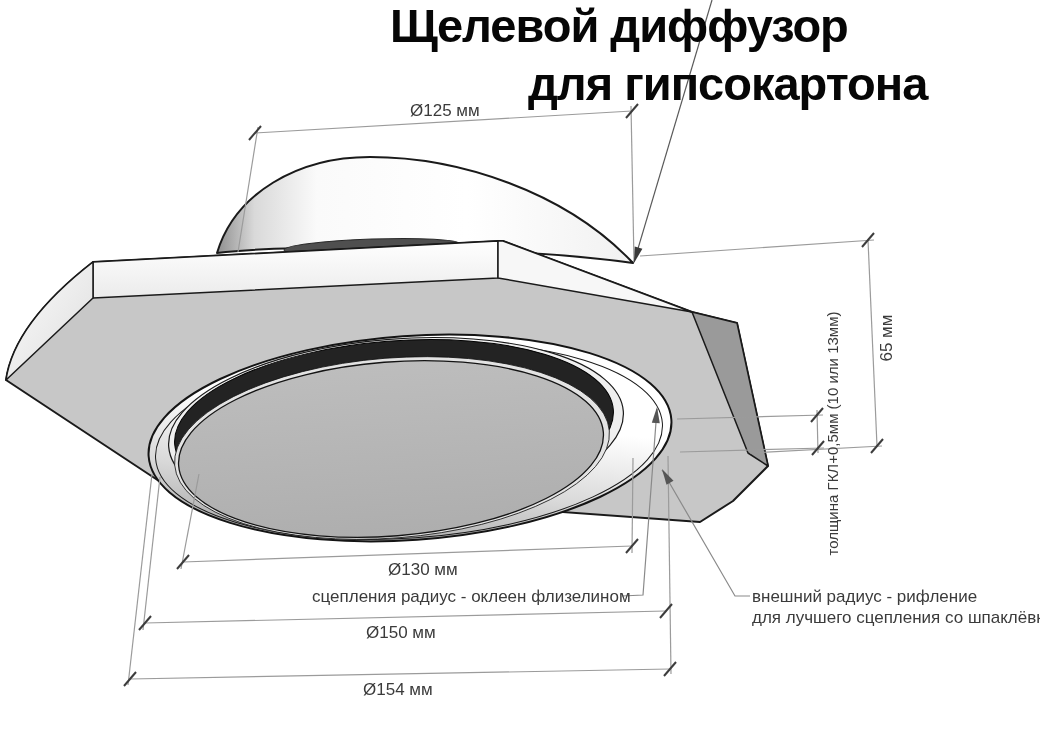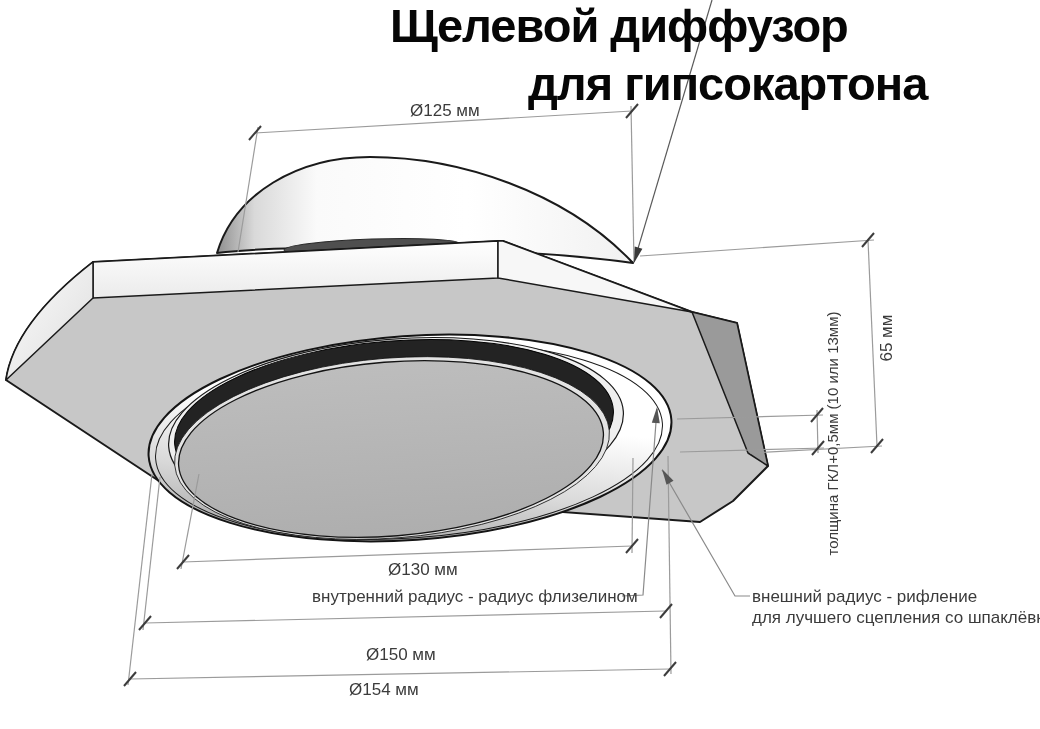--- a/index.html
+++ b/index.html
@@ -115,24 +115,24 @@
       <path d="M 124 686 L 136 672"></path>
       <path d="M 664 676 L 676 662"></path>
     </g>
   </svg>
 
   <div class="title-line" style="left:528px;top:60px;">для гипсокартона</div>
   <div class="title-line" style="left:390px;top:2px;">Щелевой диффузор</div>
 
   <div class="dimlabel" style="left:410px;top:101px;text-align:center;">Ø125 мм</div>
   <div class="dimlabel" style="left:371px;top:560px;margin-left:17px;">Ø130 мм</div>
-  <div class="dimlabel" style="left:366px;top:623px;margin-top:22px;">Ø150 мм</div>
-  <div class="dimlabel" style="left:349px;top:680px;">Ø154 мм</div>
+  <div class="dimlabel" style="left:366px;top:623px;">Ø150 мм</div>
+  <div class="dimlabel" style="left:363px;top:680px;">Ø154 мм</div>
   <div class="dimlabel rot" style="left:847px;top:328px;width:80px;">65 мм</div>
   <div class="dimlabel rot" style="left:707px;top:425px;width:250px;font-size:15px;">толщина ГКЛ+0,5мм (10 или 13мм)</div>
 
-  <div class="dimlabel" style="left:312px;top:587px;">внутренний радиус - радиус флизелином</div>
+  <div class="dimlabel" style="left:312px;top:587px;">сцепления радиус - оклеен флизелином</div>
   <div class="dimlabel note2" style="left:752px;top:586px;">
     <div>внешний радиус - рифление</div>
     <div>для лучшего сцепления со шпаклёвкой</div>
   </div>
 
 </div>
 
 </body></html>

